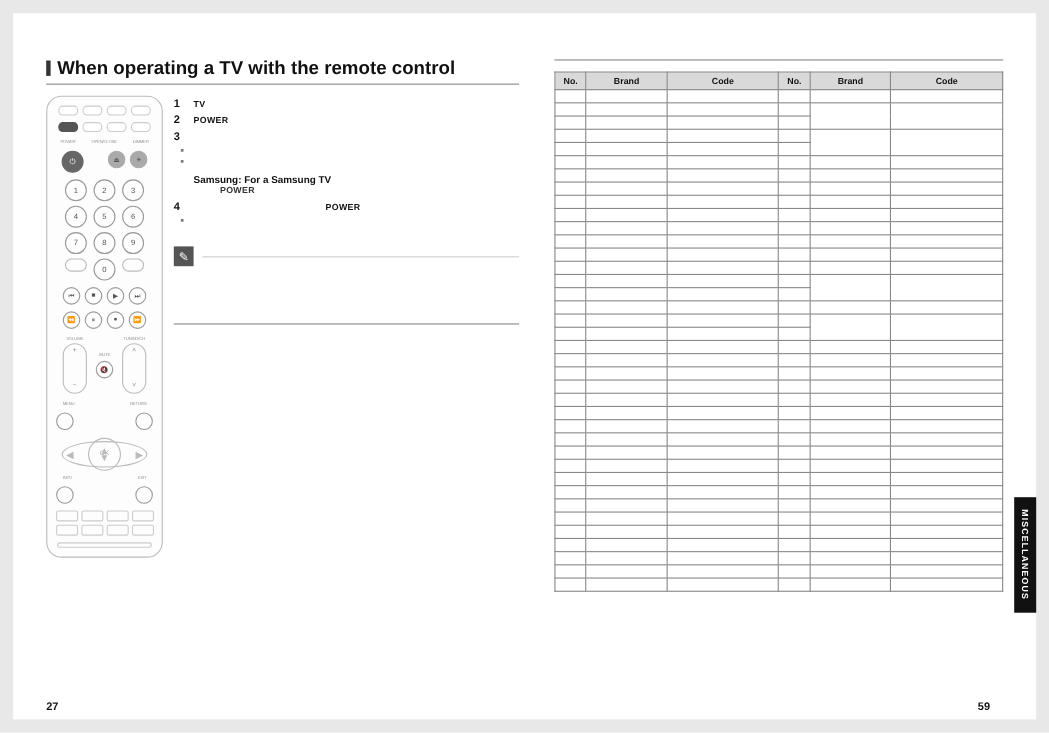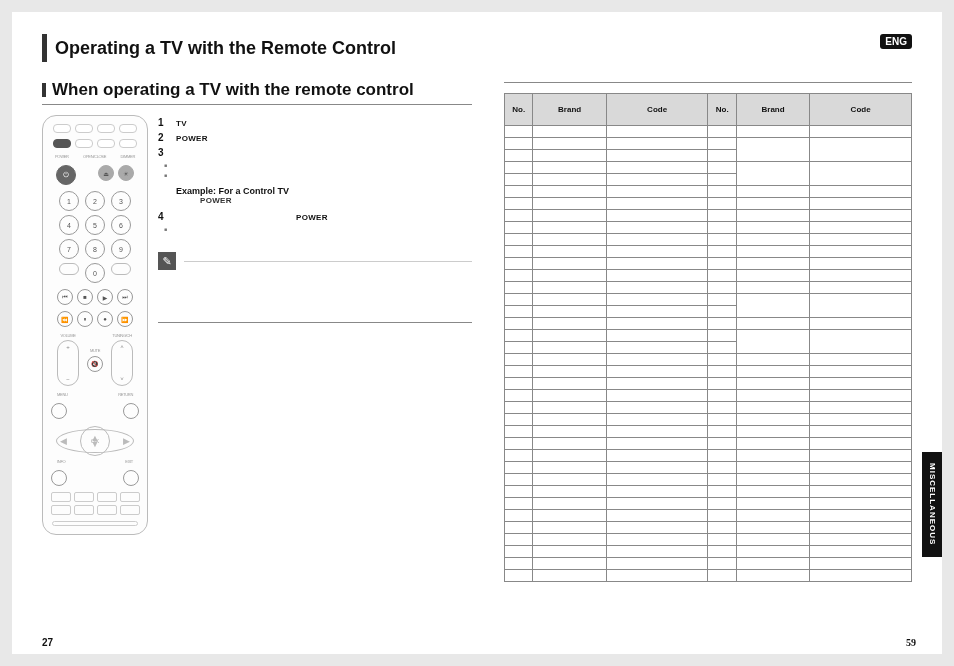--- a/index.html
+++ b/index.html
@@ -204,21 +204,21 @@
   .brand-table th, .brand-table td {
     border: 1px solid #888;
     font-size: 8px;
     text-align: center;
     height: 12px;
     color: #111;
   }
   .brand-table th {
     background: #d9d9d9;
     font-weight: bold;
-    height: 32px;
+    height: 16px;
   }
   .brand-table td.merged { height: 24px; }
 
   .side-tab {
     position: absolute;
     right: 0;
     top: 440px;
     width: 20px;
     height: 105px;
     background: #111;
@@ -233,34 +233,27 @@
     justify-content: center;
   }
   .pgnum {
     position: absolute;
     bottom: 6px;
     font-size: 10px;
     font-weight: bold;
     color: #111;
   }
   .pgnum.left { left: 30px; }
-  .pgnum.right { right: 26px; font-family: Liberation Serif, serif; }
+  .pgnum.right { right: 42px; }
 </style>
 </head>
 <body>
 
 <div class="page">
 
-  <div class="title-row">
-    <div class="title-block">
-      <div class="vbar"></div>
-      <h1 class="main-title">Operating a TV with the Remote Control</h1>
-    </div>
-    <div class="eng-badge">ENG</div>
-  </div>
 
   <div class="columns">
 
     <div class="left-col">
       <div class="section-head">
         <div class="vbar-sm"></div>
         <div class="section-title">When operating a TV with the remote control</div>
       </div>
       <hr class="hr">
 
@@ -383,21 +376,21 @@
           <div class="step">
             <span class="step-no">2</span>
             <span class="step-txt"><span class="kw">POWER</span></span>
           </div>
           <div class="step">
             <span class="step-no">3</span>
             <span class="step-txt"></span>
           </div>
           <div class="bullet"></div>
           <div class="bullet"></div>
-          <div class="example-head">Example: For a Control TV</div>
+          <div class="example-head">Samsung: For a Samsung TV</div>
           <div class="example-sub"><span class="kw">POWER</span></div>
           <div class="step" style="margin-top:6px">
             <span class="step-no">4</span>
             <span class="step-txt" style="text-align:left;padding-left:120px"><span class="kw">POWER</span></span>
           </div>
           <div class="bullet"></div>
 
           <div class="note-row">
             <div class="note-icon">✎</div>
             <div class="note-line"></div>

